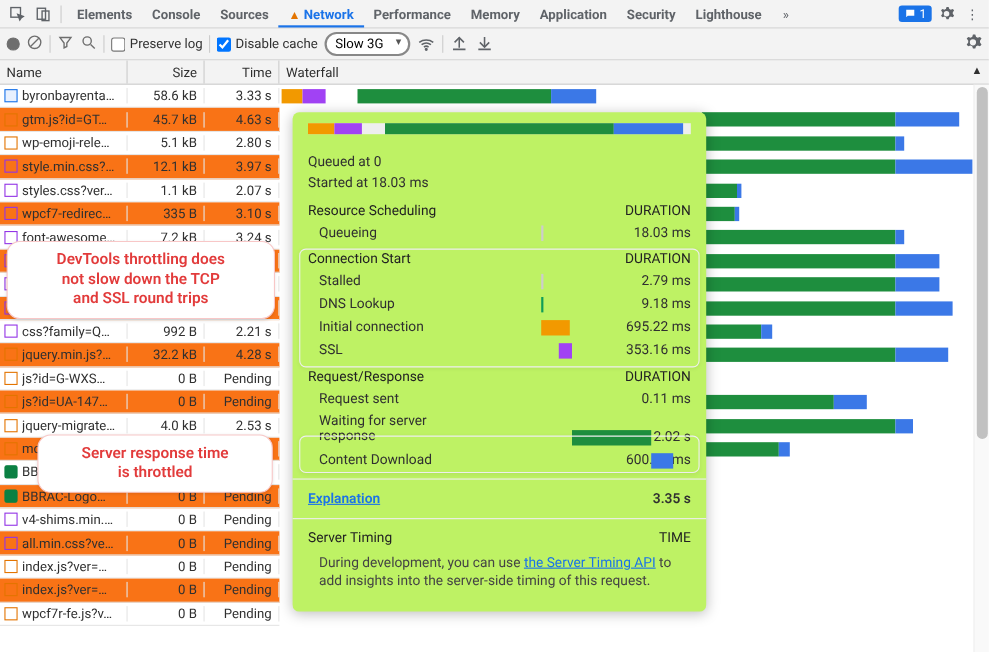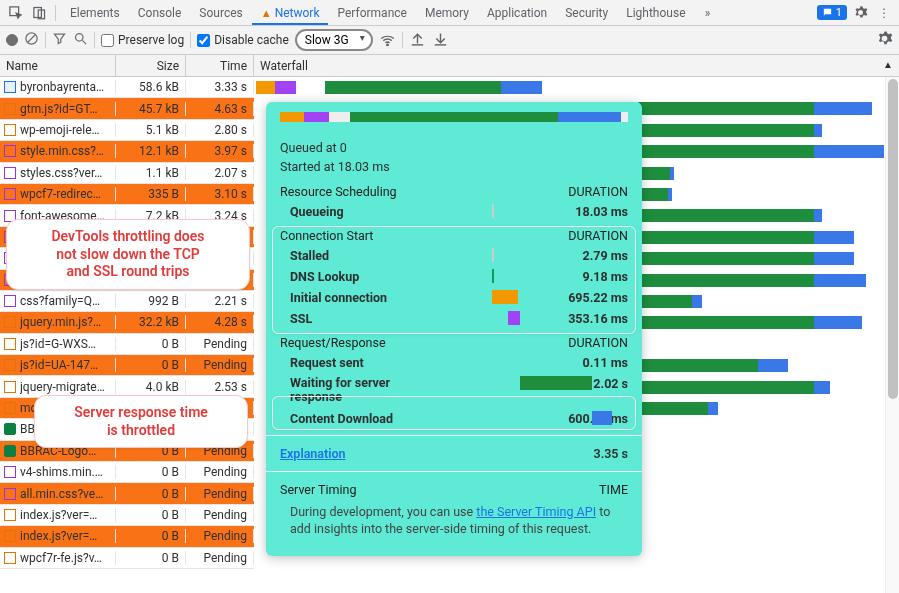--- a/index.html
+++ b/index.html
@@ -58,24 +58,24 @@
   
   .wf { position: absolute; left: 254px; top: 0; right: 14px; height: 100%; }
   .wf-row { position: absolute; left: 0; right: 0; height: 21.4px; }
   .bar { position: absolute; height: 13px; top: 4px; }
   .bar.green { background: #1e8e3e; }
   .bar.blue  { background: #3b78e7; }
   .bar.orange{ background: #f29900; }
   .bar.purple{ background: #a142f4; }
 
   
-  .popover { position: absolute; left: 266px; top: 25px; width: 376px; background: #5eead4; border-radius: 6px; box-shadow: 0 2px 12px rgba(0,0,0,0.25); padding: 8px 0; font-size: 12.5px; z-index: 5; }
+  .popover { position: absolute; left: 266px; top: 25px; width: 376px; background: #bef264; border-radius: 6px; box-shadow: 0 2px 12px rgba(0,0,0,0.25); padding: 8px 0; font-size: 12.5px; z-index: 5; }
   .popover .sect { padding: 8px 14px 4px; }
   .popover .heading { display: flex; justify-content: space-between; font-weight: 400; padding: 6px 14px 2px; color: #222; }
-  .popover .line { display: flex; align-items: flex-start; padding: 3px 14px; font-weight: bold; }
+  .popover .line { display: flex; align-items: flex-end; padding: 3px 14px; }
   .popover .line .lbl { flex: 0 0 140px; padding-left: 10px; }
   .popover .line .barcell { flex: 1; position: relative; height: 14px; }
   .popover .line .barcell .pb { position: absolute; height: 14px; }
   .popover .line .val { flex: 0 0 80px; text-align: right; }
   .popover .total { display: flex; justify-content: space-between; padding: 10px 14px 4px; font-weight: 600; border-top: 1px solid #eee; margin-top: 6px; }
   .popover a.expl { color: #1a73e8; text-decoration: underline; }
   .popover .server-timing { padding: 10px 14px; border-top: 1px solid #eee; margin-top: 6px; }
   .popover .server-timing .st-line { padding-left: 10px; color: #444; line-height: 1.4; }
   .popover .server-timing a { color: #1a73e8; text-decoration: underline; }
   .popover .hiliteA { position: absolute; left: 6px; top: 124px; right: 6px; height: 108px; border: 1px solid #eee; border-radius: 6px; pointer-events: none; box-shadow: 0 1px 4px rgba(0,0,0,0.06); }
@@ -98,21 +98,21 @@
         <path d="M13 13l8 3-3 2-2 3-3-8z" fill="currentColor"></path>
       </svg>
   </div>
   <div class="icon-btn">
     <svg width="15" height="15" viewBox="0 0 24 24" fill="none" stroke="currentColor" stroke-width="2">
         <rect x="3" y="4" width="12" height="16"></rect>
         <rect x="10" y="8" width="10" height="14"></rect>
       </svg>
   </div>
   <div class="sep"></div>
-  <div id="tabs-mount" style="display: flex;">
+  <div id="tabs-mount" style="display: flex; font-weight: bold;">
       <div class="tab">Elements</div>
       <div class="tab">Console</div>
       <div class="tab">Sources</div>
       <div class="tab active"><span class="warn">▲</span>Network</div>
       <div class="tab">Performance</div>
       <div class="tab">Memory</div>
       <div class="tab">Application</div>
       <div class="tab">Security</div>
       <div class="tab">Lighthouse</div>
     </div>

